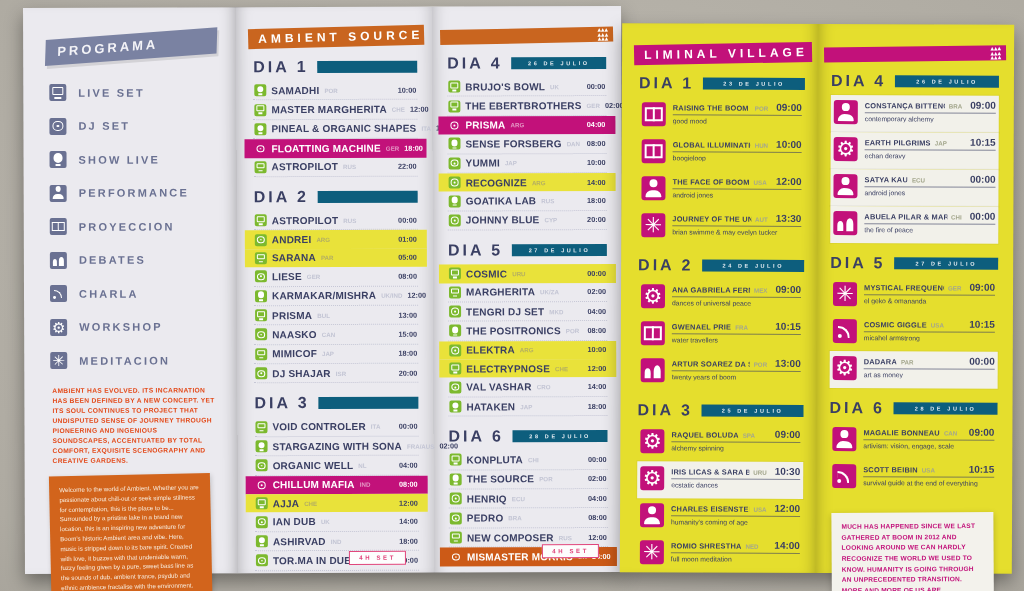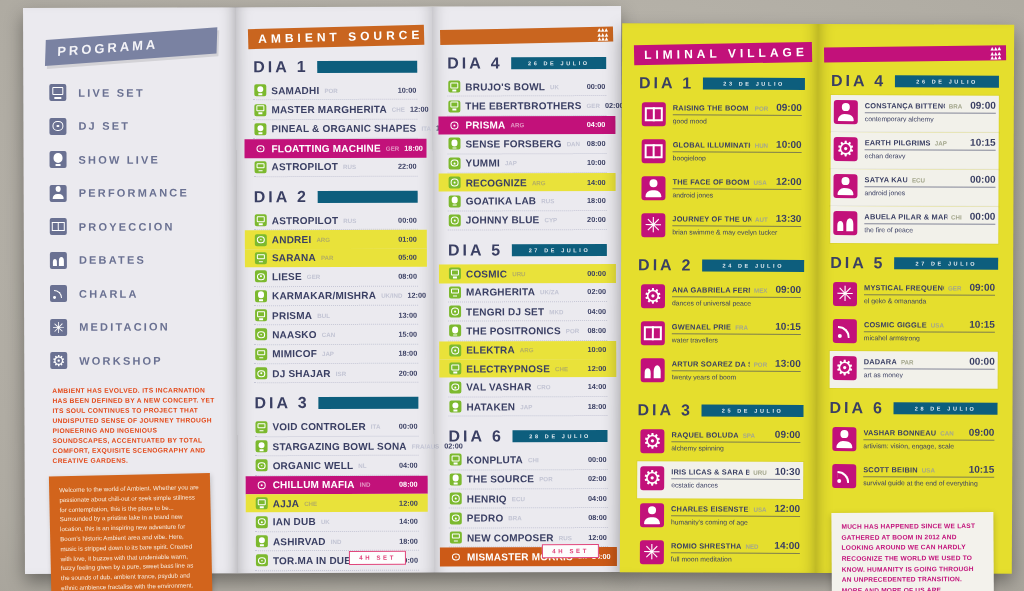--- a/index.html
+++ b/index.html
@@ -132,26 +132,26 @@
           </div>
           <div class="legend-item">
             <span class="icn lg slate debates"></span>
             <span class="legend-label">DEBATES</span>
           </div>
           <div class="legend-item">
             <span class="icn lg slate charla"></span>
             <span class="legend-label">CHARLA</span>
           </div>
           <div class="legend-item">
+            <span class="icn lg slate workshop"></span>
+            <span class="legend-label">WORKSHOP</span>
+          </div>
+          <div class="legend-item">
             <span class="icn lg slate meditacion"></span>
             <span class="legend-label">MEDITACION</span>
-          </div>
-          <div class="legend-item">
-            <span class="icn lg slate workshop"></span>
-            <span class="legend-label">WORKSHOP</span>
           </div>
         </div>
       <p class="intro-head">AMBIENT HAS EVOLVED. ITS INCARNATION HAS BEEN DEFINED BY A NEW CONCEPT. YET ITS SOUL CONTINUES TO PROJECT THAT UNDISPUTED SENSE OF JOURNEY THROUGH PIONEERING AND INGENIOUS SOUNDSCAPES, ACCENTUATED BY TOTAL COMFORT, EXQUISITE SCENOGRAPHY AND CREATIVE GARDENS.</p>
       <div class="intro-box">Welcome to the world of Ambient. Whether you are passionate about chill-out or seek simple stillness for contemplation, this is the place to be... Surrounded by a pristine lake in a brand new location, this is an inspiring new adventure for Boom's historic Ambient area and vibe. Here, music is stripped down to its bare spirit. Created with love, it buzzes with that undeniable warm, fuzzy feeling given by a pure, sweet bass line as the sounds of dub, ambient trance, psydub and ethnic ambience fractalise with the environment. This is a journey through the evolution of sound. It is a journey spawned from personal experience, exploration, curiosity and adventure. Programmed with an evolutionary edge, longer DJ sets and concerts provide that true sense of journey, and as Boom gradually passes us by, we begin to feel a sensation akin to drifting through the contours of timelessness and space.</div>
     </div>
 
     <div class="col col2">
       <div class="title-bar orange">AMBIENT SOURCE</div>
       <div>
           <section class="day-section">
@@ -256,21 +256,21 @@
               <span class="day-bar"></span>
             </div>
             <div class="arow">
               <span class="icn s green live-set"></span>
               <span class="aname">VOID CONTROLER</span>
               <span class="acode">ITA</span>
               <span class="atime">00:00</span>
             </div>
             <div class="arow">
               <span class="icn s green show-live"></span>
-              <span class="aname">STARGAZING BOWL SONA</span>
+              <span class="aname">STARGAZING WITH SONA</span>
               <span class="acode">FRA/AUS</span>
               <span class="atime">02:00</span>
             </div>
             <div class="arow">
               <span class="icn s green dj-set"></span>
               <span class="aname">ORGANIC WELL</span>
               <span class="acode">NL</span>
               <span class="atime">04:00</span>
             </div>
             <div class="arow hl-magenta">
@@ -710,21 +710,21 @@
           </section>
           <section class="day-section">
             <div class="day-head">
               <span class="day-label">DIA 6</span>
               <span class="day-bar">28 DE JULIO</span>
             </div>
             <div class="vrow">
               <span class="icn m mag performance"></span>
               <div class="vmain">
                 <div class="vtitle">
-                  <span class="vname">VASHAR BONNEAU</span>
+                  <span class="vname">MAGALIE BONNEAU</span>
                   <span class="vcode">CAN</span>
                   <span class="vtime">09:00</span>
                 </div>
                 <div class="vsub">artivism: vision, engage, scale</div>
               </div>
             </div>
             <div class="vrow">
               <span class="icn m mag charla"></span>
               <div class="vmain">
                 <div class="vtitle">

